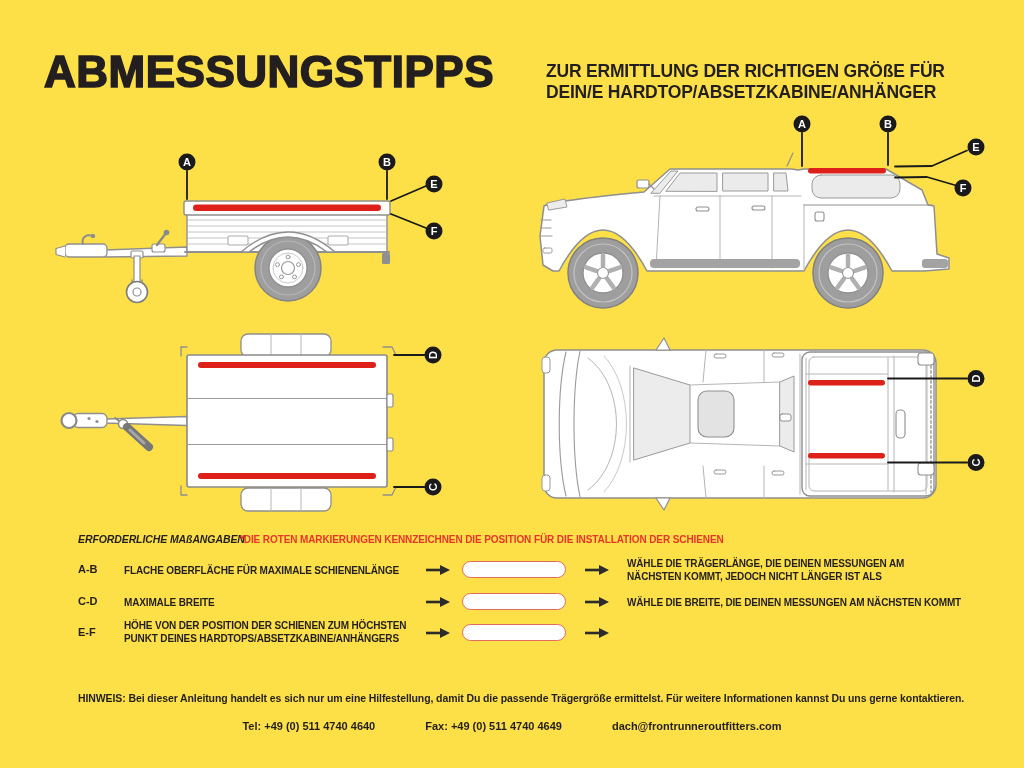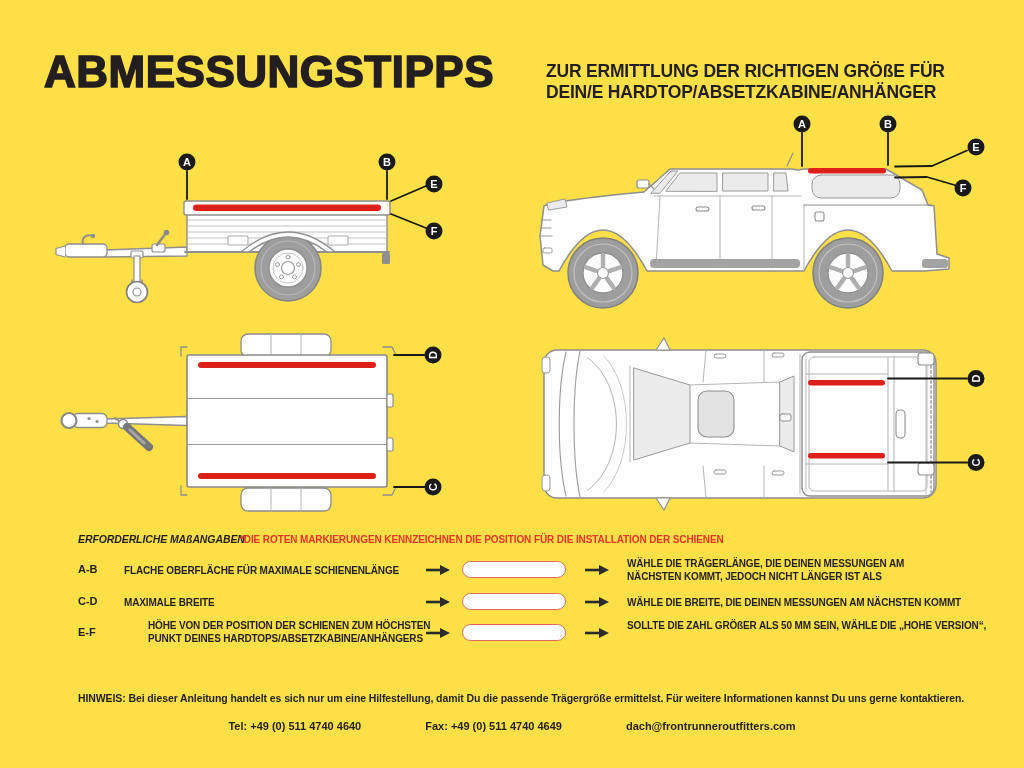--- a/index.html
+++ b/index.html
@@ -20,21 +20,21 @@
   }
   .sec-heading { font-size:10.5px; font-weight:bold; letter-spacing:-0.1px; }
   .red-note { font-size:10px; font-weight:bold; color:#e8352b; letter-spacing:-0.1px; }
   .row-key { font-size:11px; font-weight:bold; }
   .row-label, .row-result { font-size:10px; font-weight:bold; letter-spacing:-0.15px; line-height:13px; }
   .oval {
     width:104px; height:17px; border:1.5px solid #e06a5e; border-radius:10px; background:#fff;
   }
   .note-text { font-size:10.5px; font-weight:bold; line-height:13.5px; letter-spacing:-0.1px; }
   .footer-row {
-    left:0; top:720px; width:1024px; display:flex; justify-content:center; gap:64px;
+    left:0; top:720px; width:1024px; display:flex; justify-content:center; gap:50px;
     font-size:11px; font-weight:bold;
   }
   svg text.mk {
     font-family:"Liberation Sans", sans-serif; font-weight:bold; font-size:11px; fill:#ffffff;
     text-anchor:middle;
   }
   .arrow-svg { display:block; }
 </style>
 </head>
 <body>
@@ -323,35 +323,34 @@
       <line x1="1" y1="6" x2="15" y2="6" stroke="#2b2b2b" stroke-width="2.6"></line>
         <polygon points="15,1 25,6 15,11" fill="#2b2b2b"></polygon>
     </svg>
     <div class="abs row-result" style="left:627px; top:596px;">
       <div>WÄHLE DIE BREITE, DIE DEINEN MESSUNGEN AM NÄCHSTEN KOMMT</div>
     </div>
   </div>
 
   <div>
     <div class="abs row-key" style="left:78px; top:626px;">E-F</div>
-    <div class="abs row-label" style="left:124px; top:619px;margin-left:24px;">
+    <div class="abs row-label" style="left:124px; top:619px;">
       <div>HÖHE VON DER POSITION DER SCHIENEN ZUM HÖCHSTEN</div>
       <div>PUNKT DEINES HARDTOPS/ABSETZKABINE/ANHÄNGERS</div>
     </div>
     <svg class="abs arrow-svg" style="left:425px; top:627px;" width="26" height="12" viewBox="0 0 26 12">
       <line x1="1" y1="6" x2="15" y2="6" stroke="#2b2b2b" stroke-width="2.6"></line>
         <polygon points="15,1 25,6 15,11" fill="#2b2b2b"></polygon>
     </svg>
     <div class="abs oval" style="left:462px; top:624px;"></div>
     <svg class="abs arrow-svg" style="left:584px; top:627px;" width="26" height="12" viewBox="0 0 26 12">
       <line x1="1" y1="6" x2="15" y2="6" stroke="#2b2b2b" stroke-width="2.6"></line>
         <polygon points="15,1 25,6 15,11" fill="#2b2b2b"></polygon>
     </svg>
     <div class="abs row-result" style="left:627px; top:619px;">
-      <div>SOLLTE DIE ZAHL GRÖßER ALS 50 MM SEIN, WÄHLE DIE „HOHE VERSION“,</div>
     </div>
   </div>
 
   <div class="abs note-text" style="left:78px; top:692px; width:900px;">HINWEIS: Bei dieser Anleitung handelt es sich nur um eine Hilfestellung, damit Du die passende Trägergröße ermittelst. Für weitere Informationen kannst Du uns gerne kontaktieren.</div>
 
   <div class="abs footer-row">
     <span>Tel: +49 (0) 511 4740 4640</span>
     <span>Fax: +49 (0) 511 4740 4649</span>
     <span>dach@frontrunneroutfitters.com</span>
   </div>

